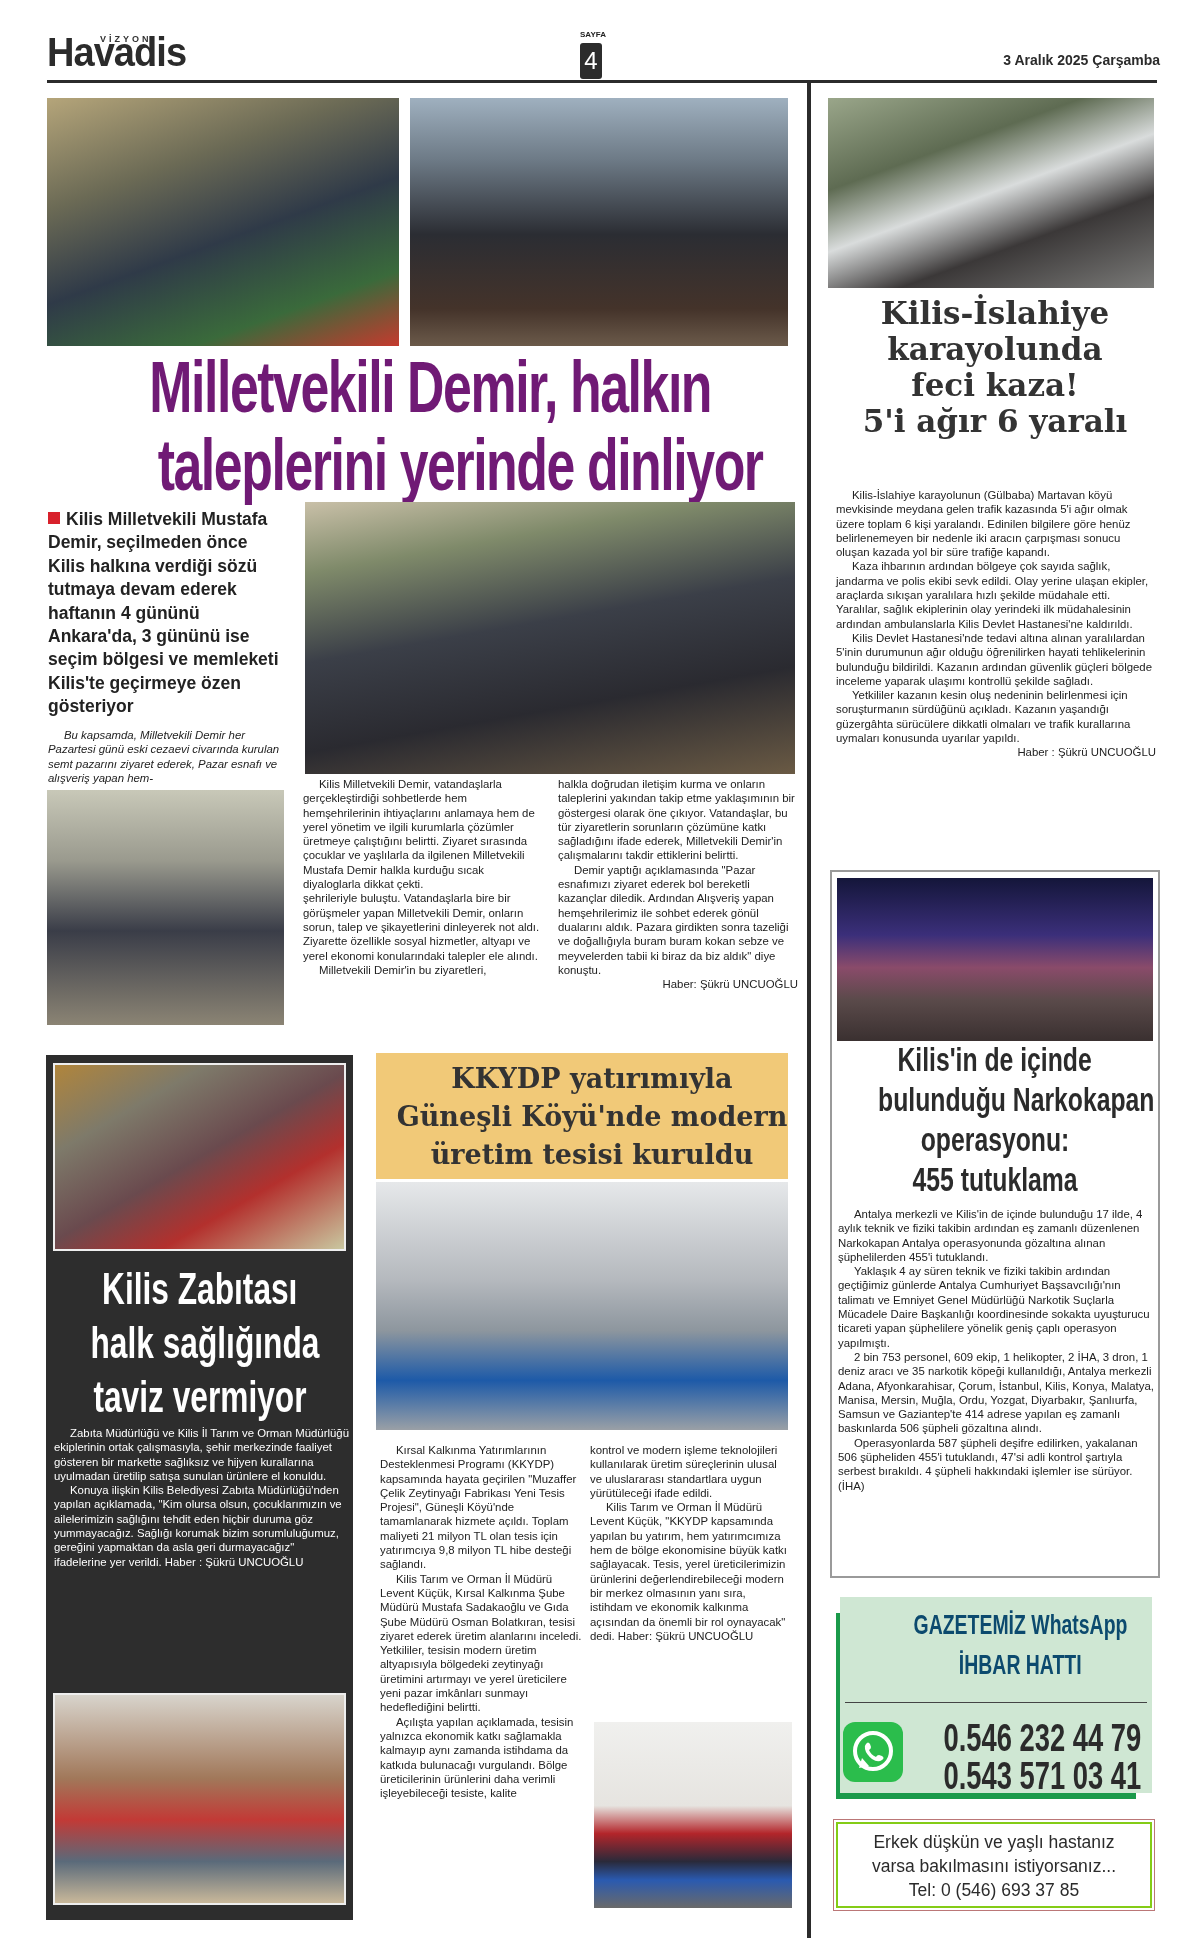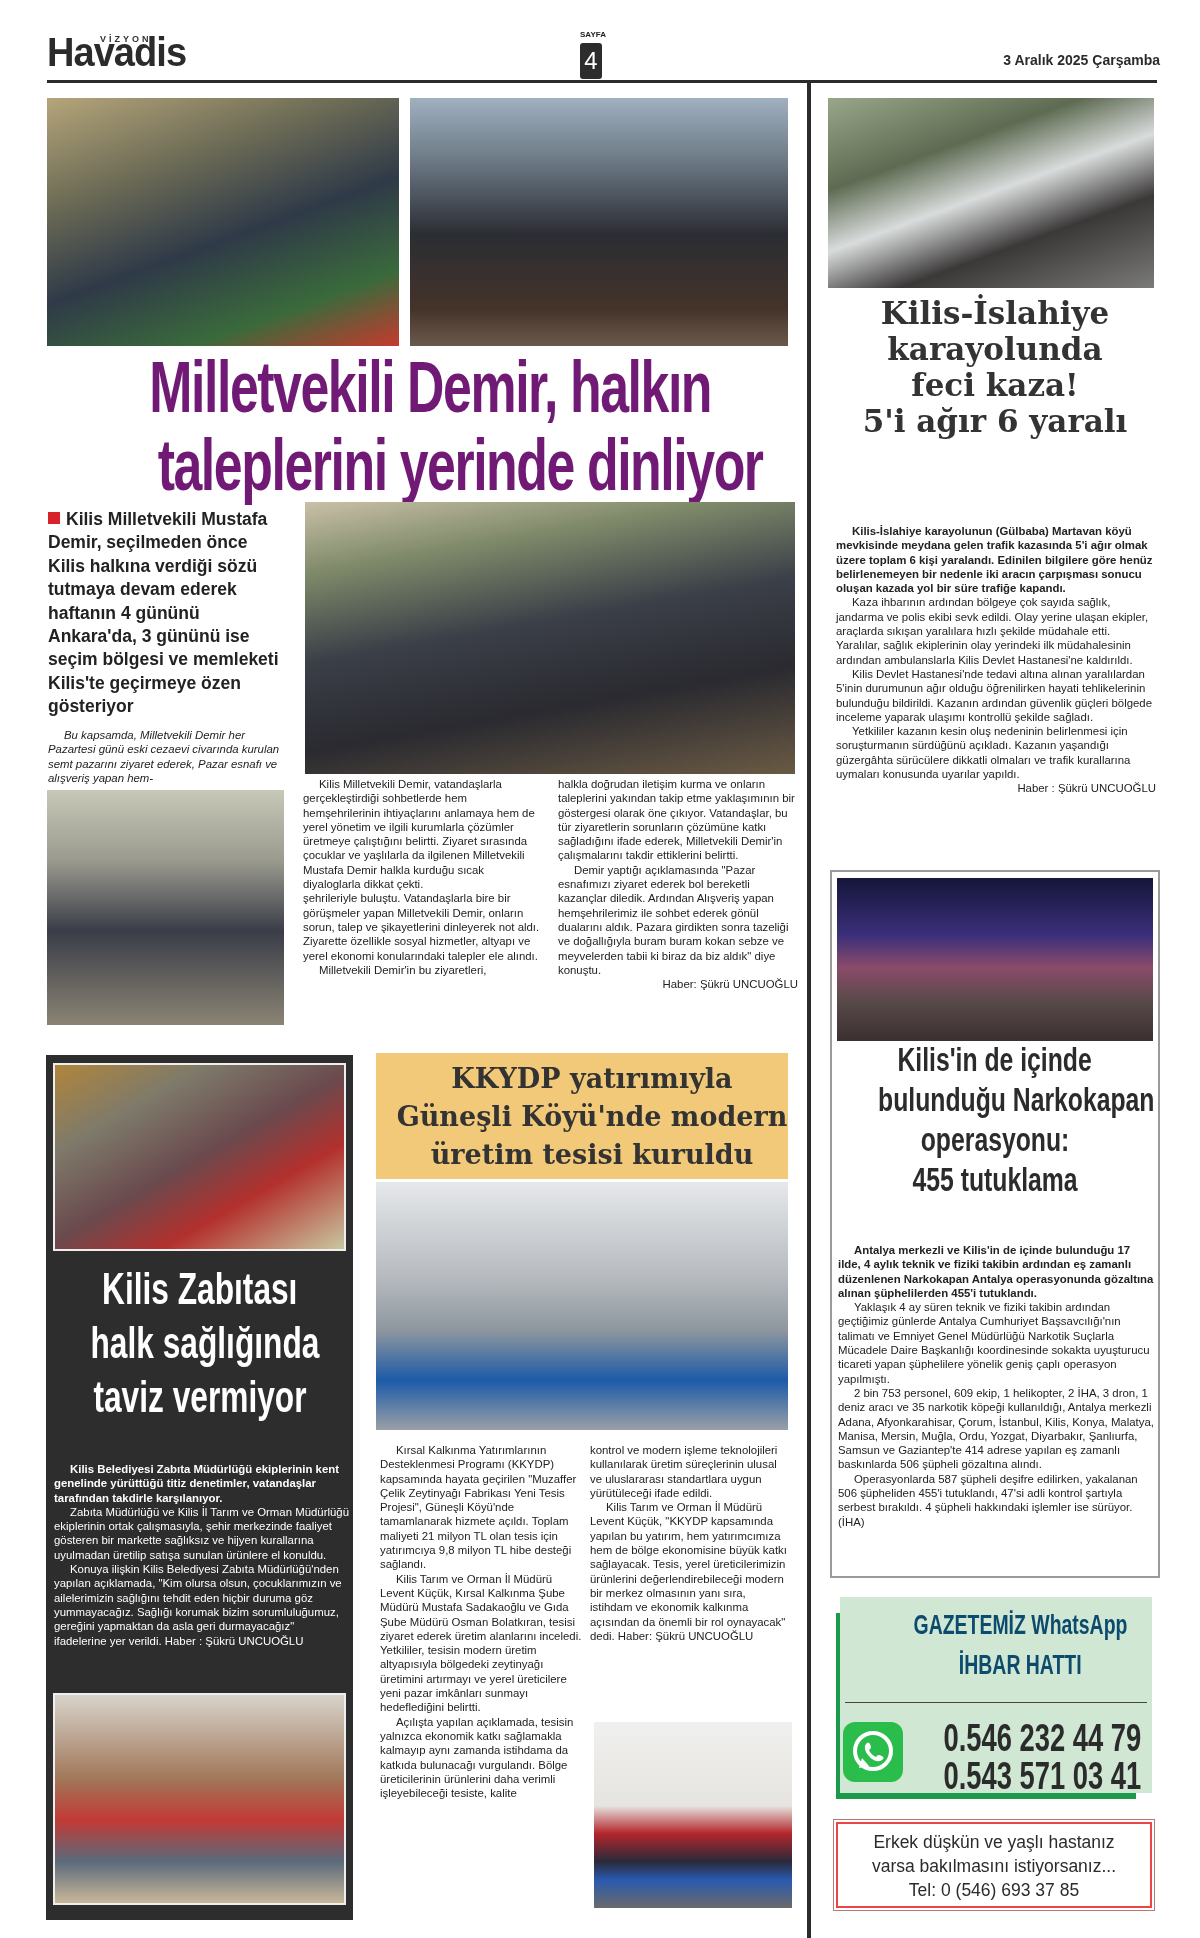--- a/index.html
+++ b/index.html
@@ -3,21 +3,21 @@
 <meta charset="utf-8">
 <style>
   * { box-sizing: border-box; margin: 0; padding: 0; }
   body { width: 1200px; height: 1938px; background: #fff; position: relative; overflow: hidden; font-family: "Liberation Sans", sans-serif; color: #222; }
   .abs { position: absolute; }
   .photo { position: absolute; overflow: hidden; }
   .cond { font-family: "Liberation Sans", sans-serif; font-weight: bold; transform-origin: center top; }
   .slab { font-family: "DejaVu Serif", serif; font-weight: bold; color: #333; }
   .body-text { font-size: 11.4px; line-height: 14.3px; color: #222; text-align: left; }
   .body-text p { text-indent: 16px; }
-  .lead { font-weight: bold; margin-top: 36px; }
+  .lead { font-weight: normal; }
   .byline { text-align: right; }
 
   
   .logo-small { left: 100px; top: 34px; font-size: 9px; letter-spacing: 3px; font-weight: bold; color: #333; }
   .logo { left: 47px; top: 30px; font-size: 40px; font-weight: bold; color: #2b2b2b; letter-spacing: -1px; transform: scaleX(0.95); transform-origin: left top; }
   .sayfa-label { left: 580px; top: 30px; font-size: 8px; font-weight: bold; color: #222; }
   .sayfa-box { left: 580px; top: 43px; width: 22px; height: 36px; background: #2c2c2c; border-radius: 3px; color: #fff; font-size: 24px; text-align: center; line-height: 36px; }
   .date { right: 40px; top: 52px; font-size: 14px; font-weight: bold; color: #2b2b2b; }
   .rule-top { left: 47px; top: 80px; width: 1110px; height: 3px; background: #2b2b2b; }
   .rule-vert { left: 807px; top: 80px; width: 4px; height: 1858px; background: #2b2b2b; }
@@ -62,21 +62,21 @@
   
   .wa-shadow { left: 836px; top: 1613px; width: 300px; height: 186px; background: #1a9a4a; }
   .wa-box { left: 840px; top: 1597px; width: 312px; height: 196px; background: #cfe7d3; }
   .wa-title { left: 840px; top: 1605px; width: 360px; text-align: center; font-size: 27px; line-height: 40px; color: #0c4a6e; }
   .wa-title span { display: inline-block; transform: scaleX(0.72); white-space: nowrap; }
   .wa-rule { left: 845px; top: 1702px; width: 302px; height: 1px; background: #444; }
   .wa-icon { left: 843px; top: 1722px; width: 60px; height: 60px; background: #2bbd4c; border-radius: 12px; }
   .wa-phone { left: 905px; width: 250px; text-align: center; font-size: 38px; line-height: 40px; color: #2b2b2b; font-weight: bold; }
   .wa-phone span { display: inline-block; transform: scaleX(0.72); white-space: nowrap; }
 
-  .care-box { left: 836px; top: 1822px; width: 316px; height: 86px; border: 2px solid #ef4444; outline: 1px solid #b77; outline-offset: 2px; text-align: center; padding-top: 6px; }
+  .care-box { left: 836px; top: 1822px; width: 316px; height: 86px; border: 2px solid #84cc16; outline: 1px solid #b77; outline-offset: 2px; text-align: center; padding-top: 6px; }
   .care-line { font-size: 17.5px; line-height: 24px; color: #2b2b2b; }
 </style>
 </head>
 <body>
 
 <div class="abs logo-small">VİZYON</div>
 <div class="abs logo">Havadis</div>
 <div class="abs sayfa-label">SAYFA</div>
 <div class="abs sayfa-box">4</div>
 <div class="abs date">3 Aralık 2025 Çarşamba</div>
@@ -145,21 +145,20 @@
 </div>
 
 <div class="abs zab-bg"></div>
 <div class="photo ph-food" style="left:53px;top:1063px;width:293px;height:188px;border:2px solid #eee;"></div>
 <div class="abs cond zab-head">
   <span>Kilis Zabıtası</span><br>
   <span>halk sağlığında</span><br>
   <span>taviz vermiyor</span>
 </div>
 <div class="abs body-text zab-text" style="left:54px;top:1426px;width:295px;">
-  <p class="lead">Kilis Belediyesi Zabıta Müdürlüğü ekiplerinin kent genelinde yürüttüğü titiz denetimler, vatandaşlar tarafından takdirle karşılanıyor.</p>
   <p>Zabıta Müdürlüğü ve Kilis İl Tarım ve Orman Müdürlüğü ekiplerinin ortak çalışmasıyla, şehir merkezinde faaliyet gösteren bir markette sağlıksız ve hijyen kurallarına uyulmadan üretilip satışa sunulan ürünlere el konuldu.</p>
   <p>Konuya ilişkin Kilis Belediyesi Zabıta Müdürlüğü'nden yapılan açıklamada, "Kim olursa olsun, çocuklarımızın ve ailelerimizin sağlığını tehdit eden hiçbir duruma göz yummayacağız. Sağlığı korumak bizim sorumluluğumuz, gereğini yapmaktan da asla geri durmayacağız" ifadelerine yer verildi. Haber : Şükrü UNCUOĞLU</p>
 </div>
 <div class="photo ph-shop" style="left:53px;top:1693px;width:293px;height:212px;border:2px solid #eee;"></div>
 
 <div class="abs kk-head-bg"></div>
 <div class="abs slab kk-head">
   <div>KKYDP yatırımıyla</div>
   <div>Güneşli Köyü'nde modern</div>
   <div>üretim tesisi kuruldu</div>

